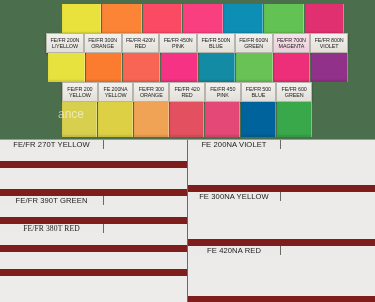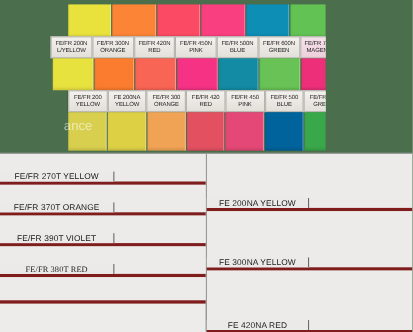--- a/index.html
+++ b/index.html
@@ -7,21 +7,21 @@
     width: 375px; height: 302px;
     overflow: hidden;
     background: #4b6e4c;
     font-family: "Liberation Sans", sans-serif;
   }
   #root { position: relative; width: 375px; height: 302px; }
 
   
   .photo {
     position: absolute; left: 0; top: 0;
-    width: 296px; height: 140px;
+    width: 375px; height: 140px;
     background: #4b6e4c;
     overflow: hidden;
   }
 
   .band { position: absolute; display: flex; }
 
   
   .sw { position: relative; height: 100%; }
   .sw::after {
     content: ""; position: absolute; inset: 0;
@@ -63,22 +63,22 @@
     background: #edecea;
     border-top: 1px solid #9a9a98;
     overflow: hidden;
   }
   .cols { display: flex; width: 100%; height: 100%; }
   .col { position: relative; height: 100%; }
   .colL { width: 188px; border-right: 1px solid #6d6a66; }
   .colR { width: 187px; }
 
   .trow {
-    display: flex; align-items: flex-end;
-    border-bottom: 3px solid #7f1d1d;
+    display: flex; align-items: flex-start;
+    border-bottom: 7px solid #7f1d1d;
     background: #ecebe9;
   }
   .tlabel {
     display: flex; align-items: center; justify-content: center;
     font-size: 7.6px; color: #1a1a1a;
     letter-spacing: .1px; white-space: nowrap;
     background: #eceae8;
   }
   .tlabel.left  { width: 104px; border-right: 1px solid #6d6a66; }
   .tlabel.right { width: 93px;  border-right: 1px solid #6d6a66; }
@@ -199,47 +199,46 @@
   <div class="sheet">
     <div class="cols">
       <div class="col colL" id="table-left">
           <div class="trow" style="height: 28px;">
             <div class="tlabel left">FE/FR 270T YELLOW</div>
             <div class="tchip">
               <div class="fill" style="background: rgb(236, 227, 30);"></div>
             </div>
           </div>
           <div class="trow" style="height: 28px;">
-            <div class="tlabel left">FE/FR 370T ORANGE</div>
             <div class="tchip">
               <div class="fill" style="background: rgb(253, 126, 35);"></div>
             </div>
           </div>
           <div class="trow" style="height: 28px;">
-            <div class="tlabel left">FE/FR 390T VIOLET</div>
+            <div class="tlabel left">FE/FR 390T GREEN</div>
             <div class="tchip">
               <div class="fill" style="background: rgb(252, 100, 55);"></div>
             </div>
           </div>
           <div class="trow" style="height: 28px; font-family: Liberation Serif, serif;">
             <div class="tlabel left">FE/FR 380T RED</div>
             <div class="tchip">
               <div class="fill" style="background: rgb(252, 82, 83);"></div>
             </div>
           </div>
           <div class="trow" style="height: 24px;">
             <div class="tlabel left"></div>
             <div class="tchip">
               <div class="fill" style="background: rgb(249, 64, 138);"></div>
             </div>
           </div>
         </div>
       <div class="col colR" id="table-right">
           <div class="trow" style="height: 52px;">
-            <div class="tlabel right">FE 200NA YELLOW</div>
+            <div class="tlabel right">FE 200NA VIOLET</div>
             <div class="tchip">
               <div class="fill" style="background: rgb(229, 232, 33);"></div>
             </div>
           </div>
           <div class="trow" style="height: 54px;">
             <div class="tlabel right">FE 300NA YELLOW</div>
             <div class="tchip">
               <div class="fill" style="background: rgb(253, 140, 20);"></div>
             </div>
           </div>

